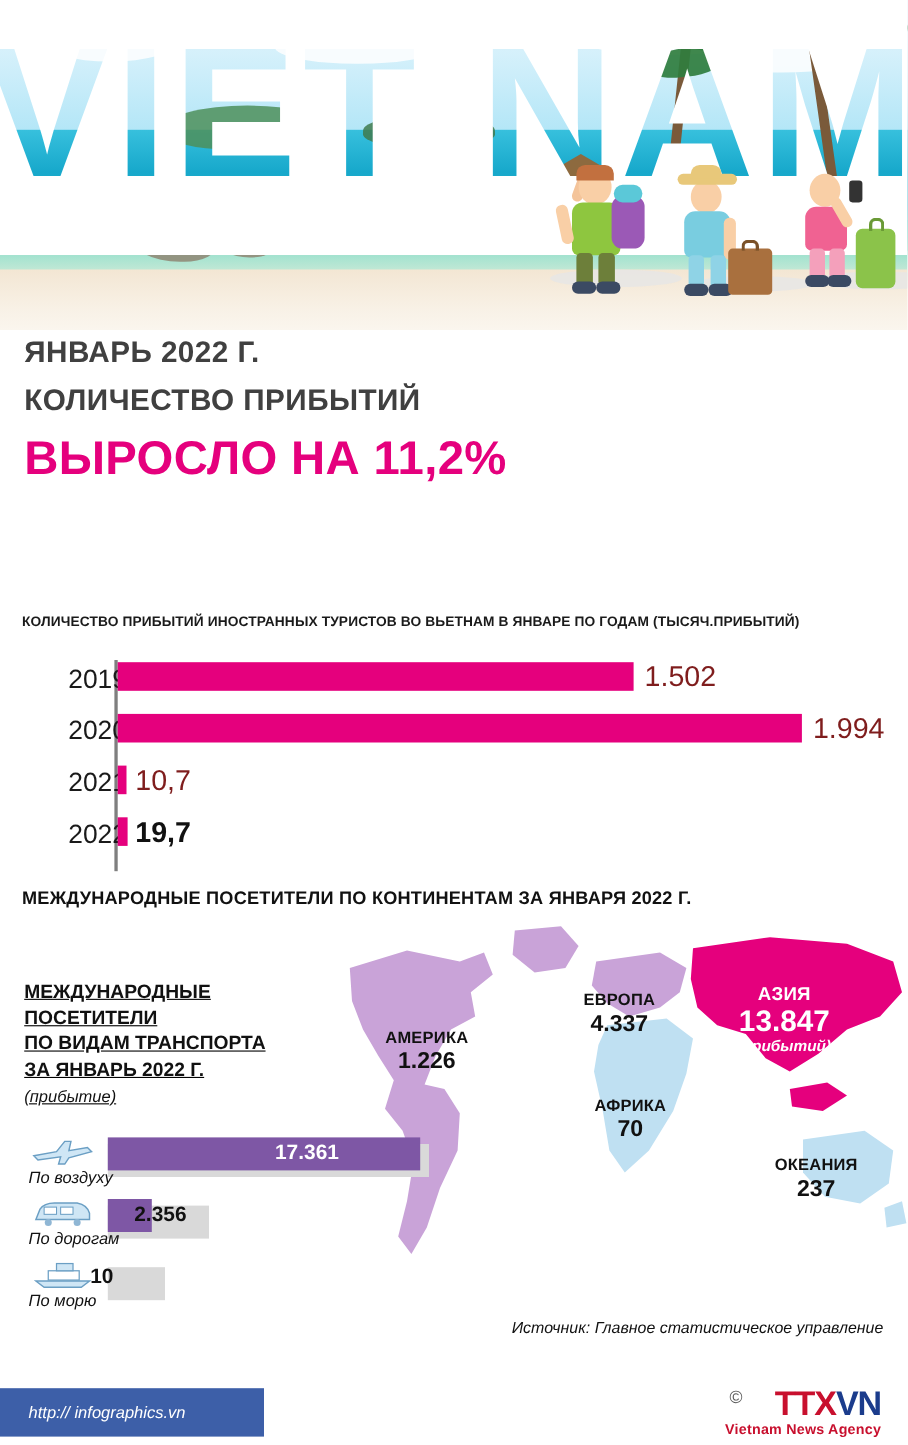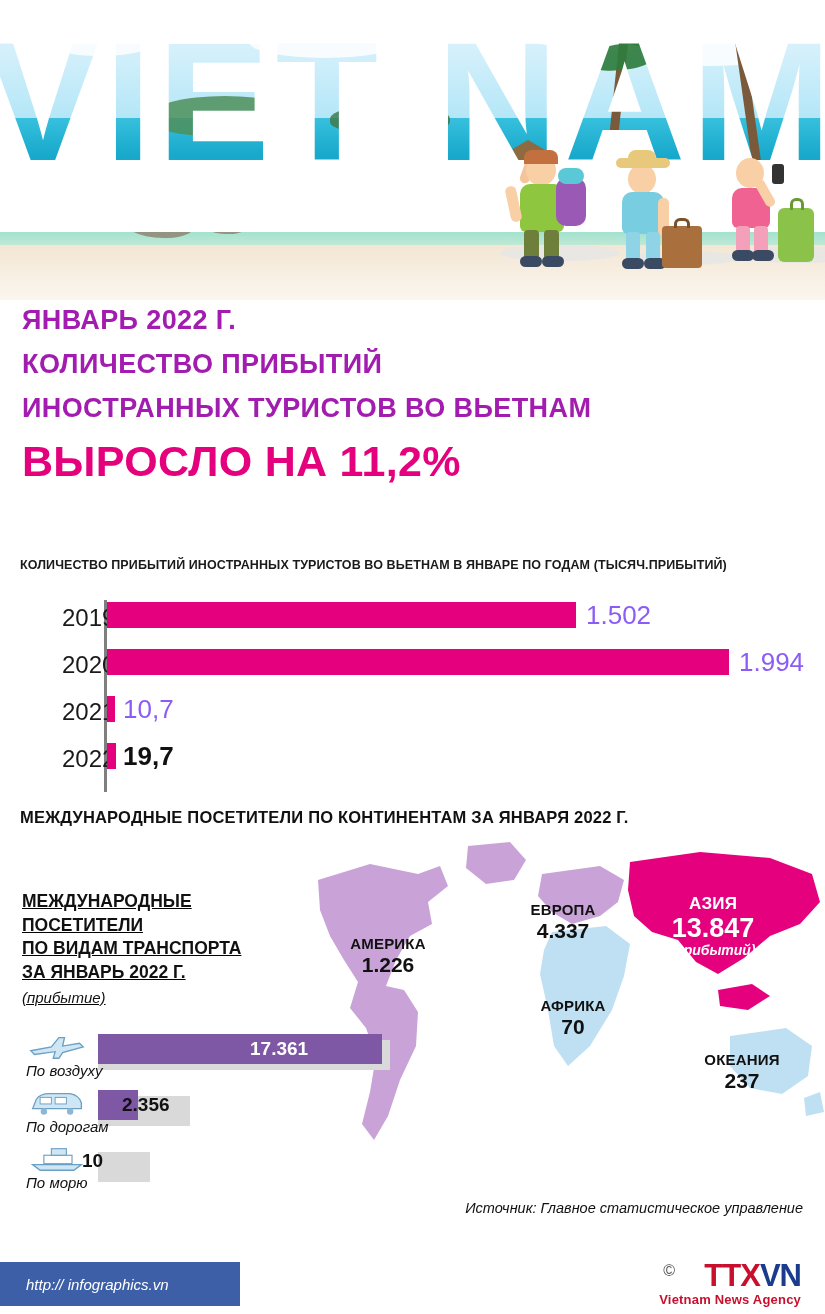--- a/index.html
+++ b/index.html
@@ -58,21 +58,21 @@
   .t-head { position:absolute; border-radius:50%; }
   .t-body { position:absolute; border-radius:10px 10px 6px 6px; }
   .t-leg { position:absolute; border-radius:4px; }
   .t-shoe { position:absolute; border-radius:6px; background:#3b4a63;}
   .t-arm { position:absolute; border-radius:5px; }
   .shadow { position:absolute; background:#e6e6e6; border-radius:50%; opacity:.8;}
 
   
   .titles { position:absolute; left:22px; top:305px; width:620px; }
   .t-line {
-    color:#a21caf; font-size:27px; font-weight:700; letter-spacing:.4px;
+    color:#404040; font-size:27px; font-weight:700; letter-spacing:.4px;
     margin-bottom:13px; text-transform:uppercase;
   }
   .t-big {
     color:#e5007d; font-size:43px; font-weight:700; letter-spacing:.3px;
     margin-top:6px; text-transform:uppercase;
   }
 
   
   .chart-caption {
     position:absolute; left:20px; top:558px; width:790px;
@@ -81,21 +81,21 @@
   }
   .barchart { position:absolute; left:20px; top:596px; width:790px; height:200px;}
   .bc-axis { position:absolute; left:84px; top:4px; width:3px; height:192px; background:#7f7f7f;}
   .bc-row { position:absolute; left:0; height:42px; width:790px;}
   .bc-year {
     position:absolute; left:14px; top:8px; width:62px; text-align:left;
     font-size:24px; color:#1a1a1a; font-weight:400;margin-left:28px;
   }
   .bc-bar { position:absolute; left:87px; height:26px; background:#e5007d; top:6px;}
   .bc-val {
-    position:absolute; top:4px; font-size:26px; color:#8b5cf6; font-weight:400;
+    position:absolute; top:4px; font-size:26px; color:#7f1d1d; font-weight:400;
     white-space:nowrap;
   }
   .bc-val.dark { color:#111; font-weight:700; }
 
   
   .sec-head {
     position:absolute; left:20px; top:808px; width:800px;
     font-size:16.5px; font-weight:700; color:#111; letter-spacing:.2px;
     text-transform:uppercase;
   }
@@ -234,21 +234,20 @@
       <div class="t-shoe" style="left:16px;top:108px;width:22px;height:11px;"></div>
       <div class="t-shoe" style="left:36px;top:108px;width:22px;height:11px;"></div>
       <div style="position:absolute;left:62px;top:66px;width:36px;height:54px;background:#8bc34a;border-radius:6px;"></div>
       <div style="position:absolute;left:74px;top:56px;width:14px;height:12px;border:3px solid #6a9a36;border-bottom:none;border-radius:6px 6px 0 0;"></div>
     </div>
   </div>
 
   <div class="titles">
     <div class="t-line">ЯНВАРЬ 2022 Г.</div>
     <div class="t-line">КОЛИЧЕСТВО ПРИБЫТИЙ</div>
-    <div class="t-line">ИНОСТРАННЫХ ТУРИСТОВ ВО ВЬЕТНАМ</div>
     <div class="t-big">ВЫРОСЛО НА 11,2%</div>
   </div>
 
   <div class="chart-caption">КОЛИЧЕСТВО ПРИБЫТИЙ ИНОСТРАННЫХ ТУРИСТОВ ВО ВЬЕТНАМ В ЯНВАРЕ ПО ГОДАМ (ТЫСЯЧ.ПРИБЫТИЙ)</div>
 
   <div class="barchart">
     <div class="bc-axis"></div>
 
     <div class="bc-row" style="top:0;">
       <div class="bc-year">2019</div>

